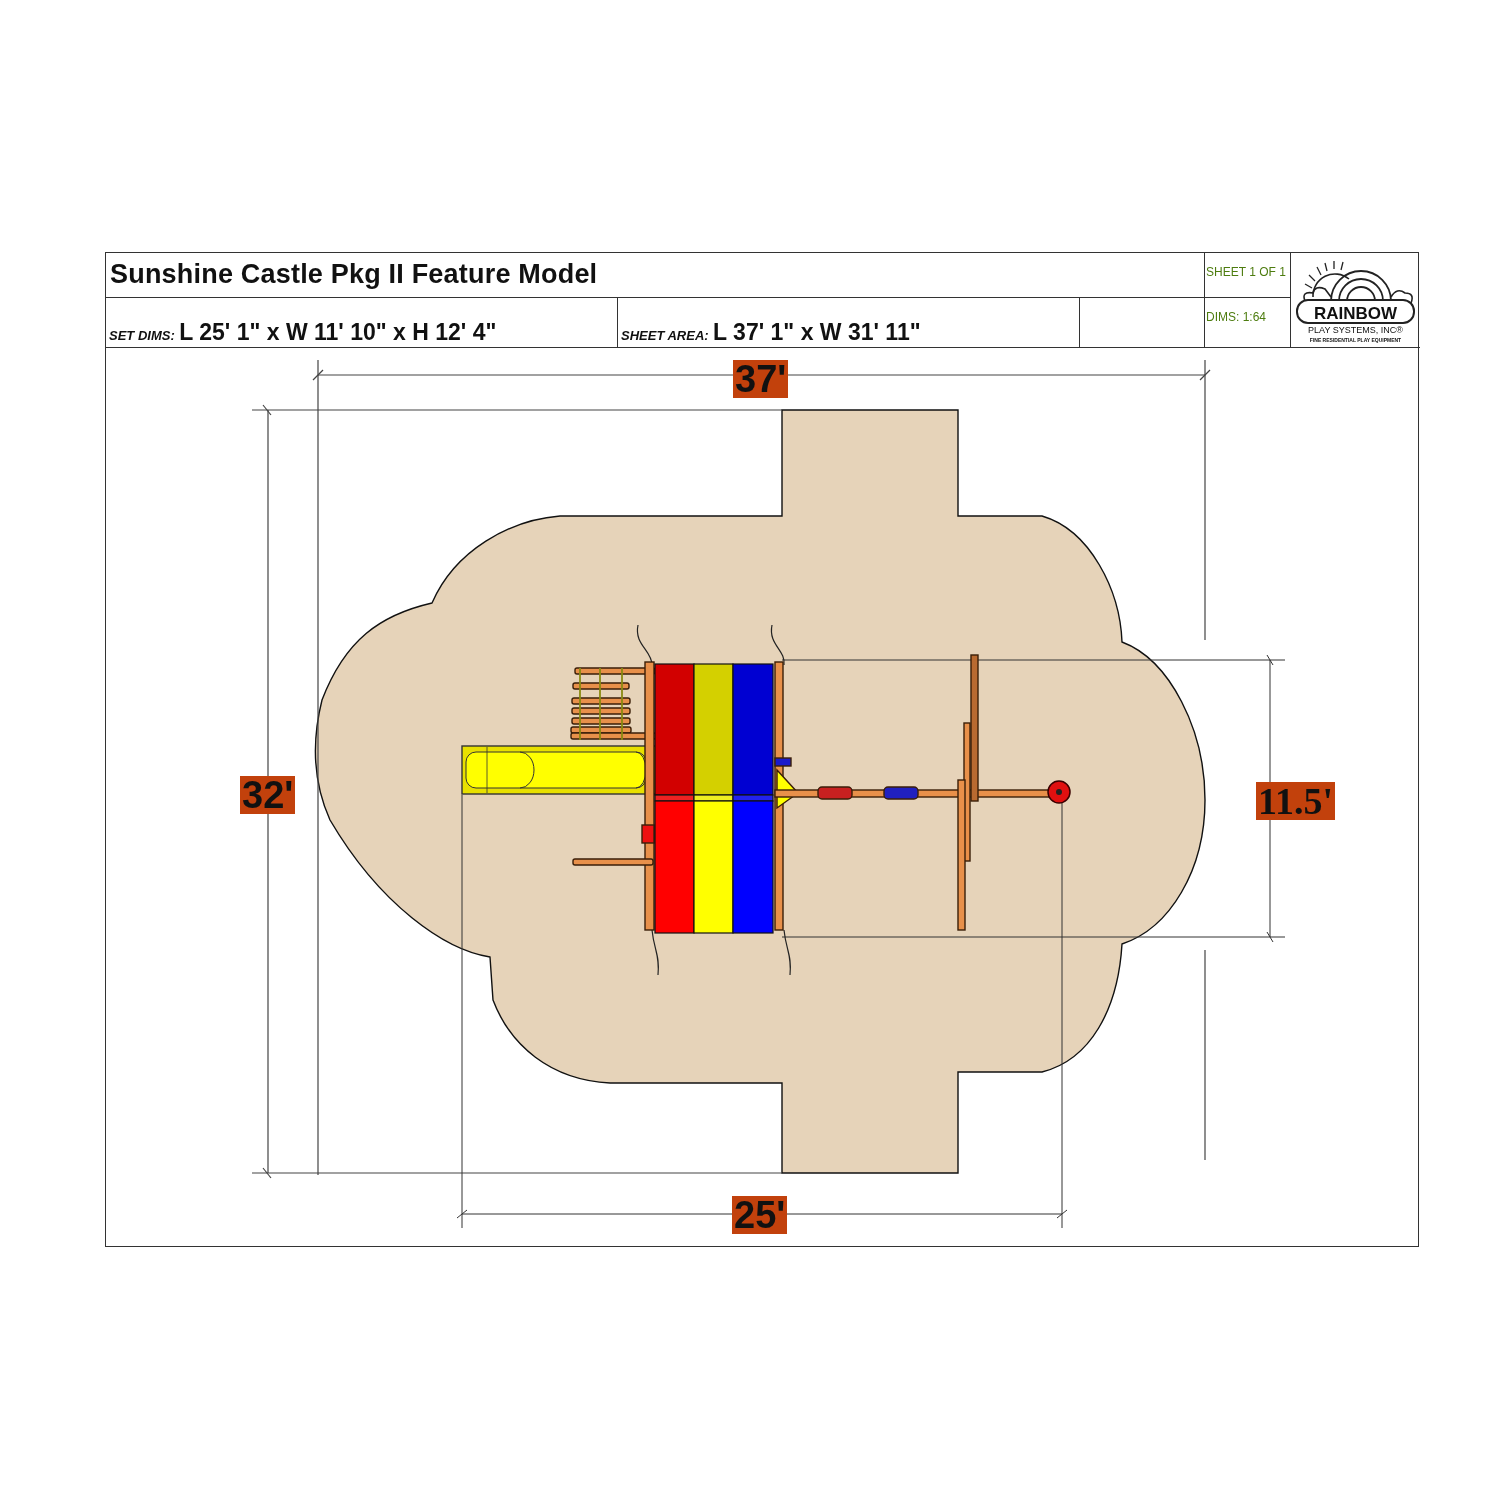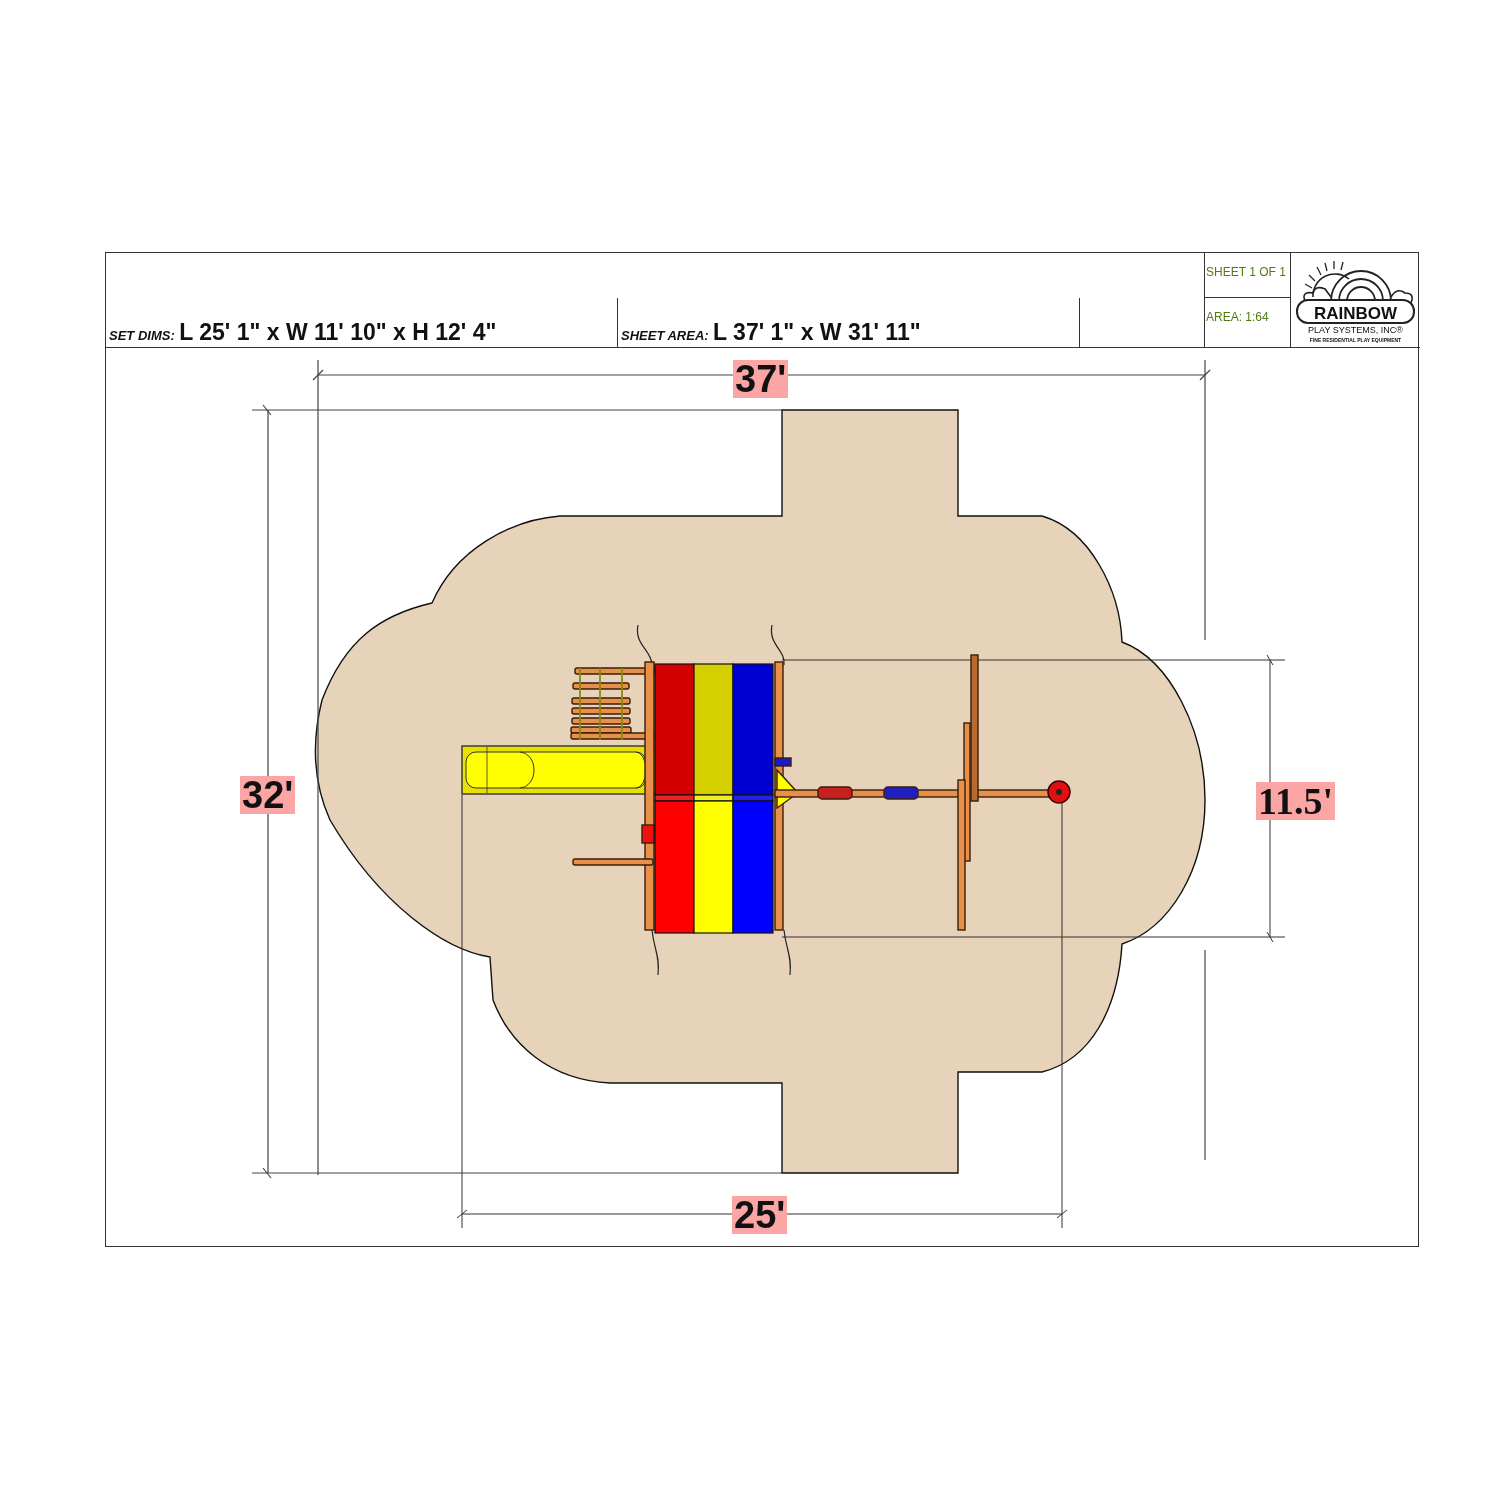--- a/index.html
+++ b/index.html
@@ -15,43 +15,46 @@
                border-bottom: 1px solid #333; box-sizing: border-box; }
     .cell { position: absolute; top: 0; height: 50px; border-right: 1px solid #333; box-sizing: border-box; }
     .small-label { font-size: 13px; font-weight: bold; color: #111; font-style: italic; }
     .big-val { font-size: 23px; font-weight: bold; color: #111; }
     .dims { position: absolute; left: 3px; bottom: 2px; white-space: nowrap; }
     .side-cell { position: absolute; left: 1098px; width: 86px; border-left: 1px solid #333;
                  box-sizing: border-box; font-size: 12px; color: #4d7c0f; padding: 12px 0 0 1px; }
     .logo { position: absolute; left: 1184px; top: 0; width: 130px; height: 95px;
             border-left: 1px solid #333; box-sizing: border-box; }
     .dimtext { position: absolute; font-weight: bold; color: #111; font-size: 38px;
-               background: #fca5a5; padding: 0 2px; line-height: 1; }
+               background: #c2410c; padding: 0 2px; line-height: 1; }
   </style>
 </head>
 <body>
 
 <div class="sheet">
+  <div class="tb-row1">
+    <div class="tb-title">Sunshine Castle Pkg II Feature Model</div>
+  </div>
   <div class="tb-row2">
     <div class="cell" style="left:0;width:512px;">
       <div class="dims">
         <span class="small-label">SET DIMS:</span>
         <span class="big-val">L 25' 1" x W 11' 10" x H 12' 4"</span>
       </div>
     </div>
     <div class="cell" style="left:512px;width:462px;">
       <div class="dims">
         <span class="small-label">SHEET AREA:</span>
         <span class="big-val">L 37' 1" x W 31' 11"</span>
       </div>
     </div>
     <div class="cell" style="left:974px;width:124px;border-right:none;"></div>
   </div>
   <div class="side-cell" style="top:0;height:45px;border-bottom:1px solid #333;">SHEET 1 OF 1</div>
-  <div class="side-cell" style="top:45px;height:50px;">AREA: 1:64</div>
+  <div class="side-cell" style="top:45px;height:50px;">DIMS: 1:64</div>
   <div class="logo">
     <svg width="129" height="95" viewBox="0 0 129 95">
 
       <g stroke="#222" stroke-width="1.3">
         <line x1="30" y1="22" x2="26" y2="14"></line>
           <line x1="36" y1="18" x2="34" y2="10"></line>
         <line x1="43" y1="16" x2="43" y2="8"></line>
           <line x1="50" y1="17" x2="52" y2="9"></line>
         <line x1="24" y1="28" x2="18" y2="22"></line>
           <line x1="21" y1="35" x2="14" y2="31"></line>

